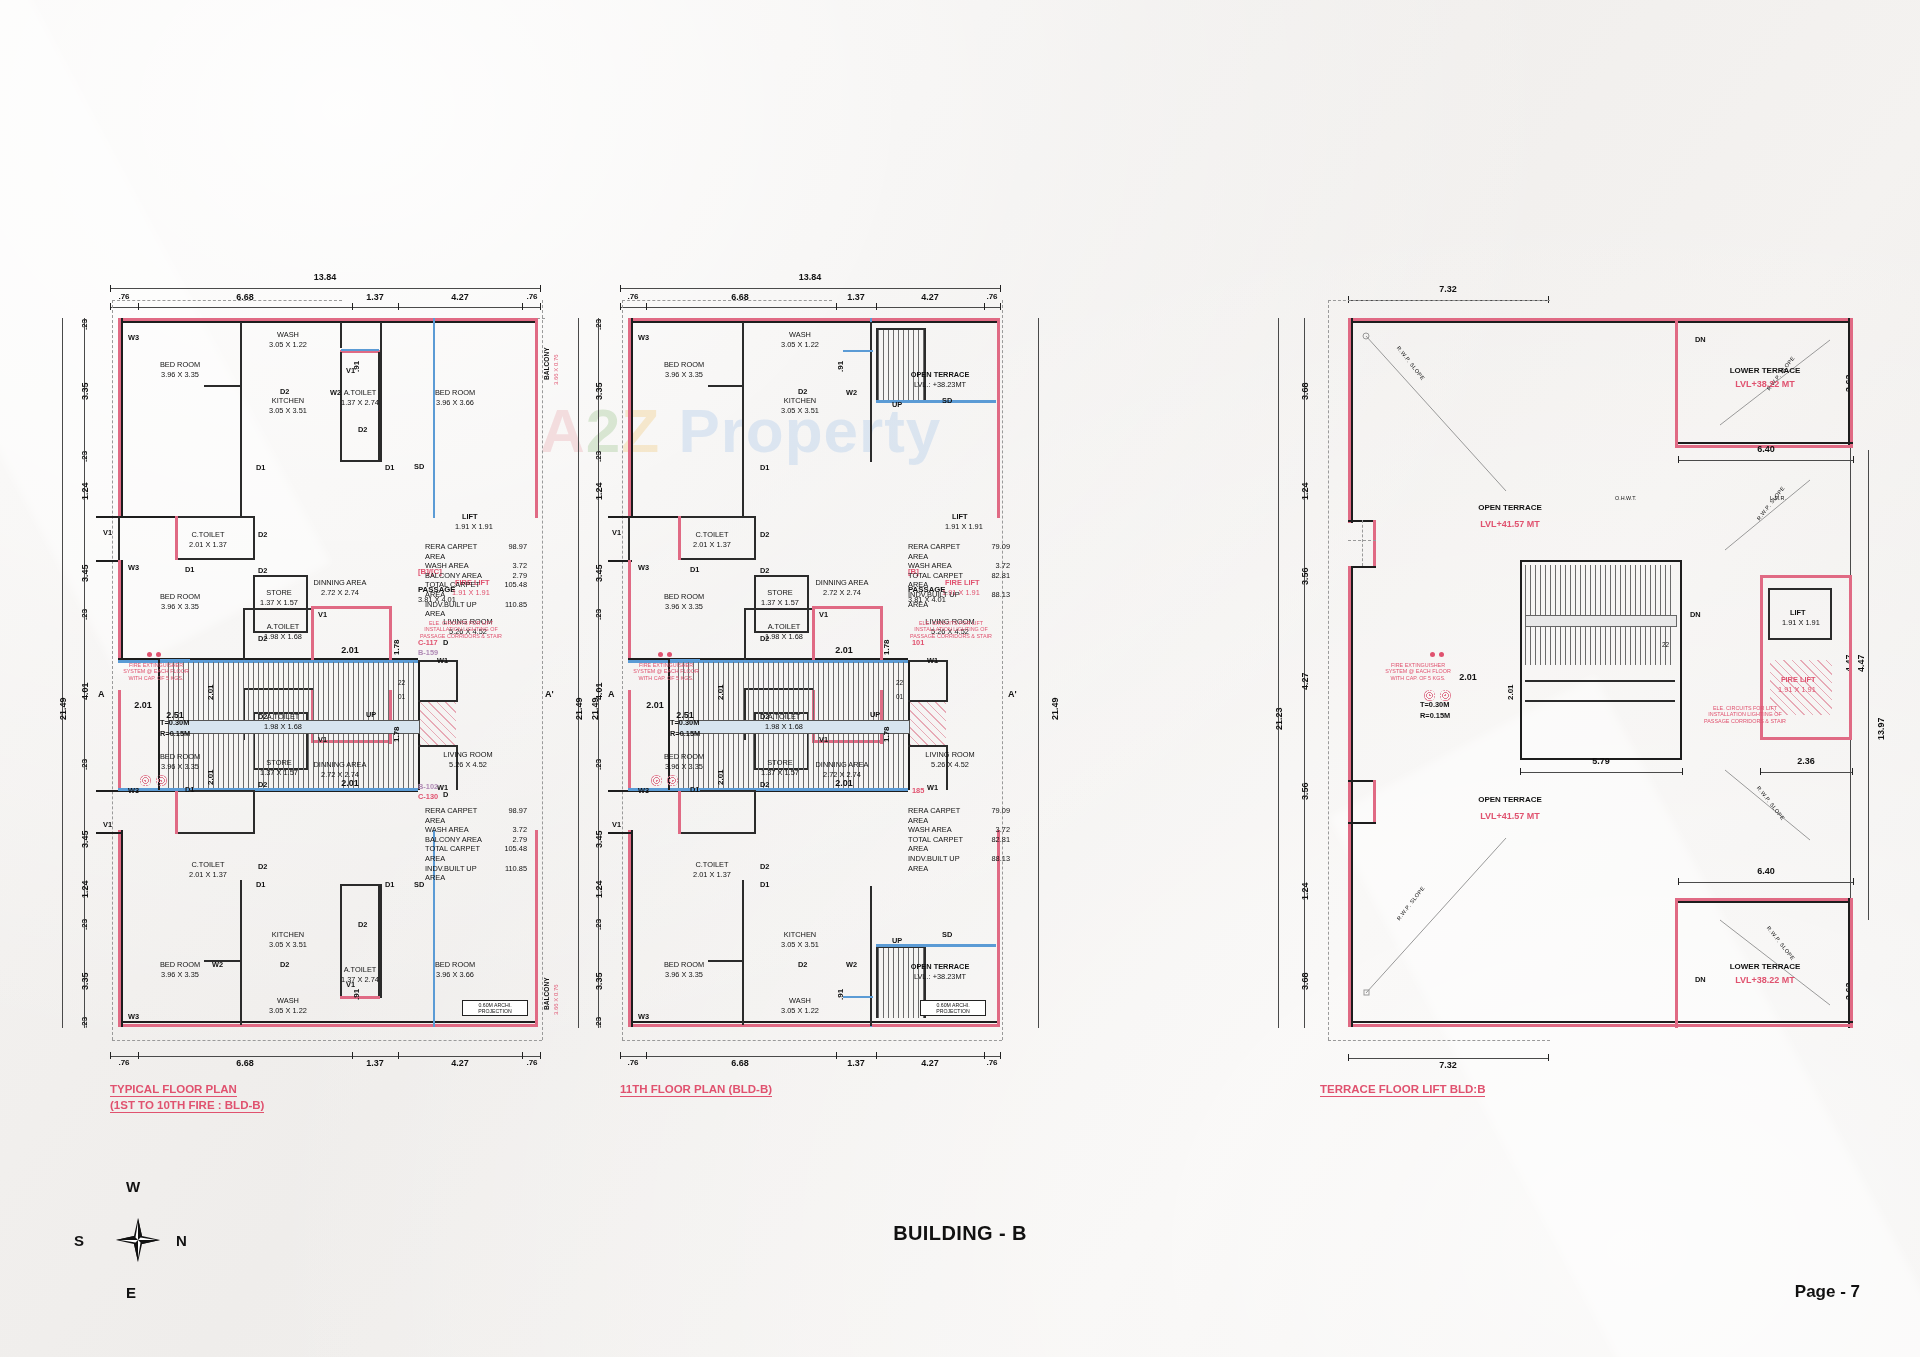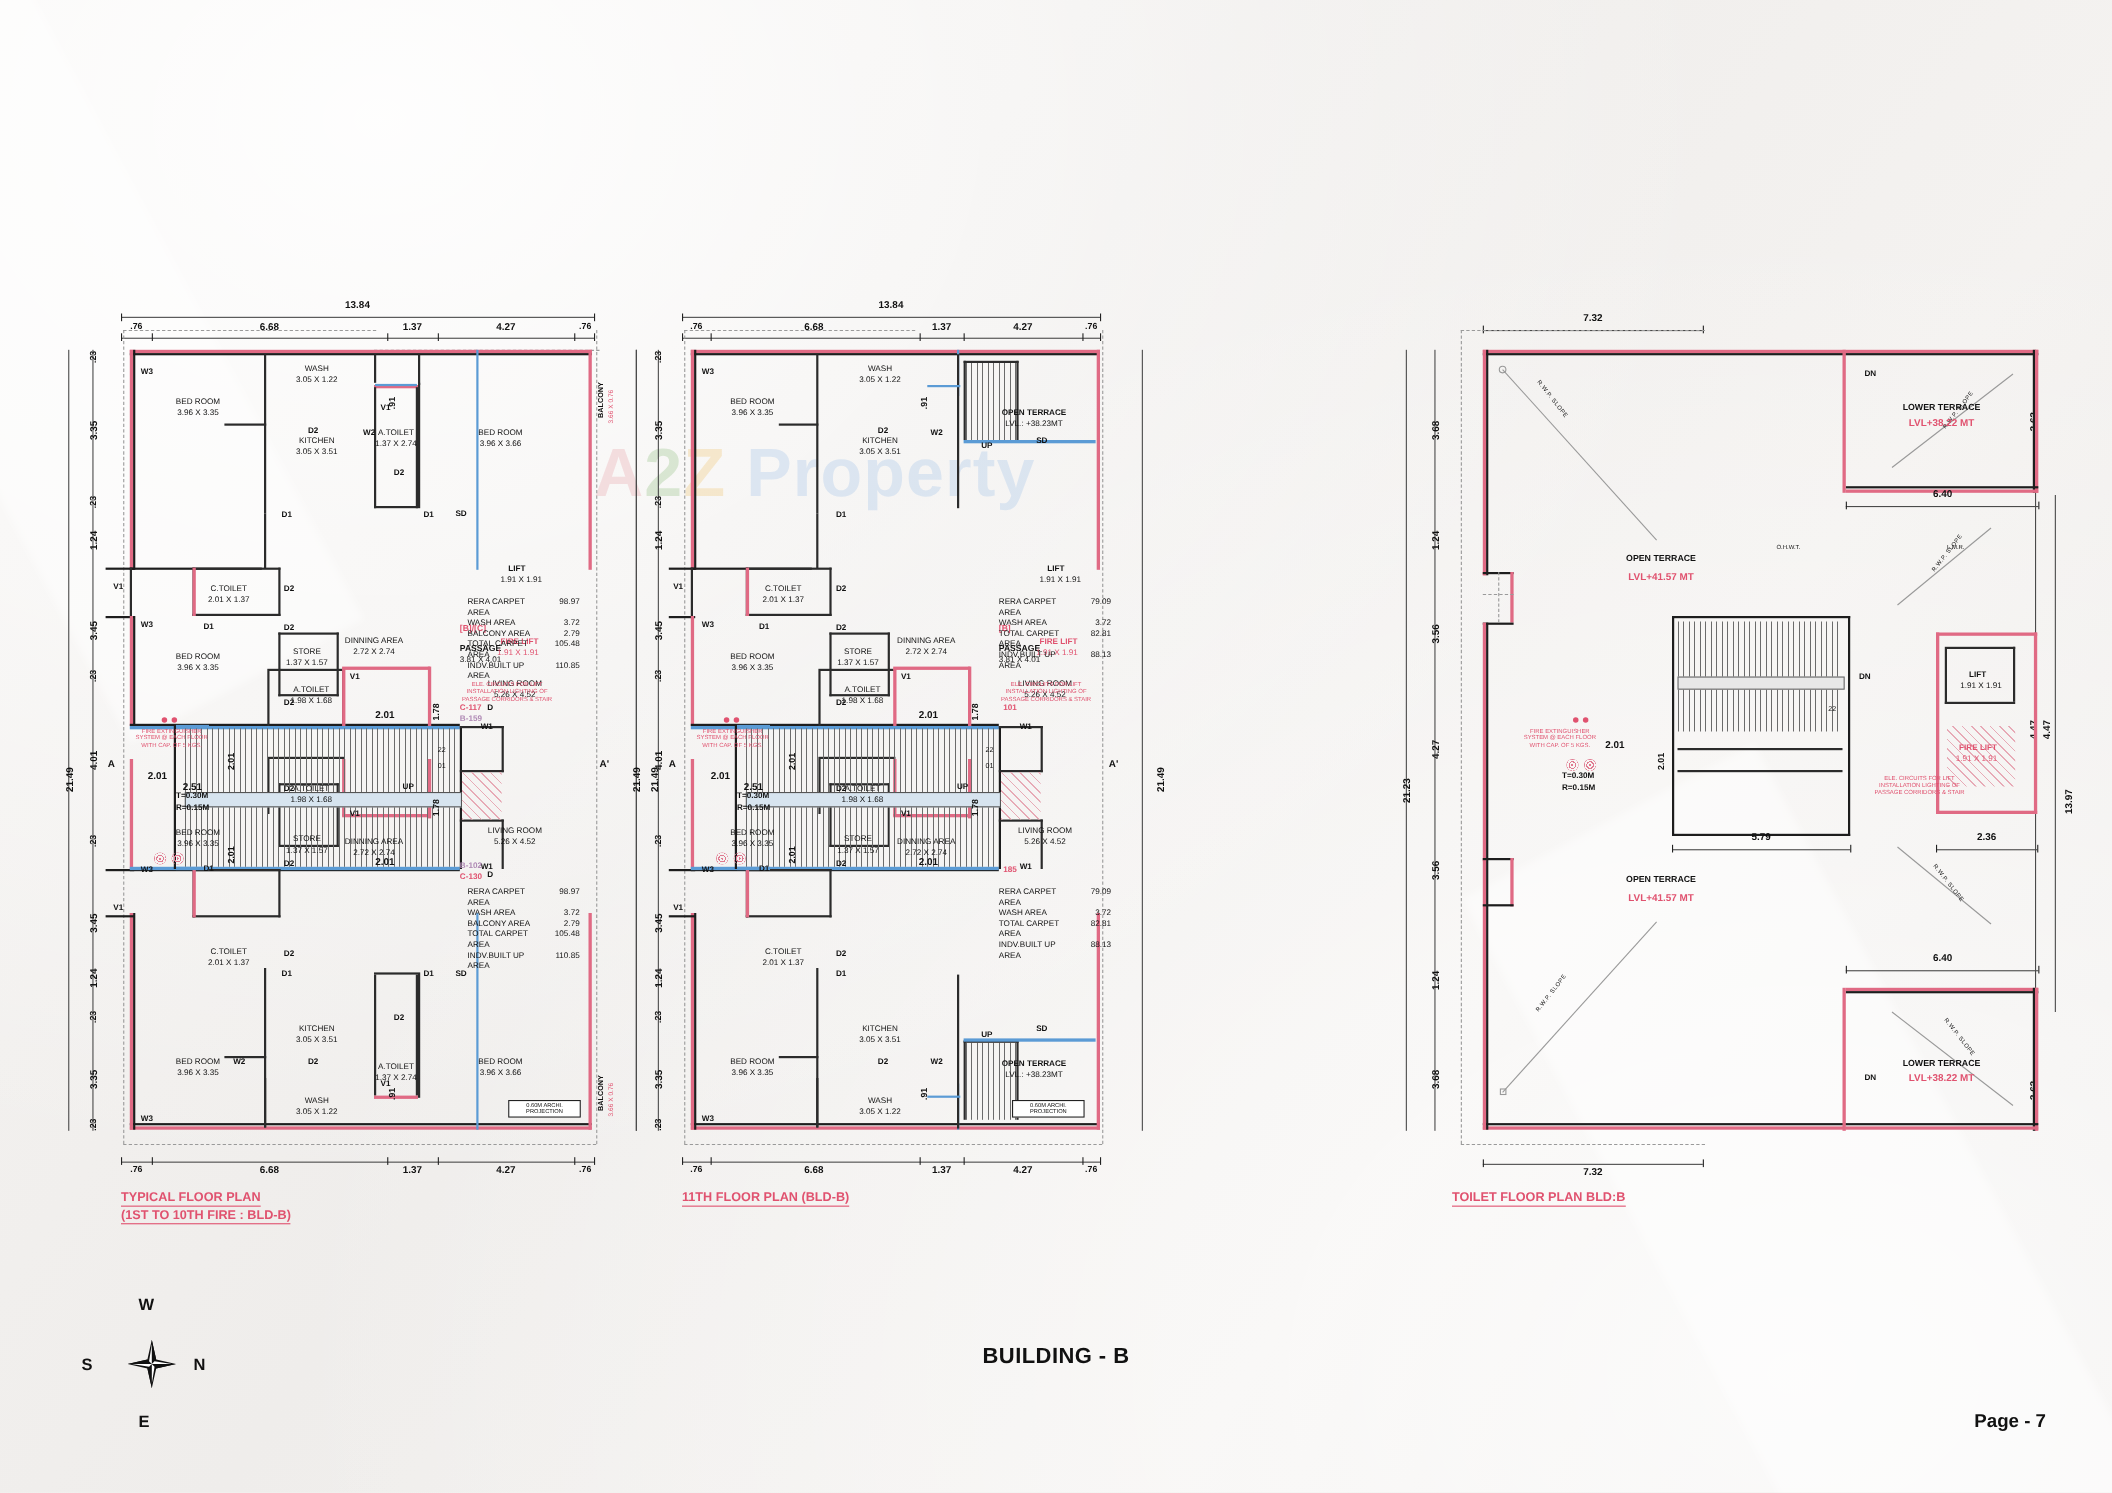--- a/index.html
+++ b/index.html
@@ -917,21 +917,21 @@
 
     <div class="dim c" style="left:148px;top:672px;">2.01</div>
     <div class="dimv" style="left:186px;top:700px;font-size:8px;">2.01</div>
     <div class="lbl" style="left:342px;top:640px;font-size:6.5px;">22</div>
 
     <div class="dimline" style="left:28px;top:1058px;width:200px;"></div>
     <div class="tickv" style="left:28px;top:1054px;"></div>
     <div class="tickv" style="left:228px;top:1054px;"></div>
     <div class="dim c" style="left:128px;top:1060px;">7.32</div>
 
-    <div class="plan-title" style="left:0px;top:1082px;">TOILET FLOOR PLAN BLD:B</div>
+    <div class="plan-title" style="left:0px;top:1082px;">TERRACE FLOOR LIFT BLD:B</div>
   </div>
 
   <div class="compass">
     <svg class="cstar" viewBox="0 0 44 44">
       <polygon points="22,0 26,18 44,22 26,26 22,44 18,26 0,22 18,18" fill="#111"></polygon>
       <polygon points="22,4 24.5,19.5 40,22 24.5,24.5 22,40 19.5,24.5 4,22 19.5,19.5" fill="#fff"></polygon>
       <polygon points="22,0 26,18 22,22" fill="#111"></polygon>
       <polygon points="22,44 18,26 22,22" fill="#111"></polygon>
       <polygon points="44,22 26,26 22,22" fill="#111"></polygon>
       <polygon points="0,22 18,18 22,22" fill="#111"></polygon>

